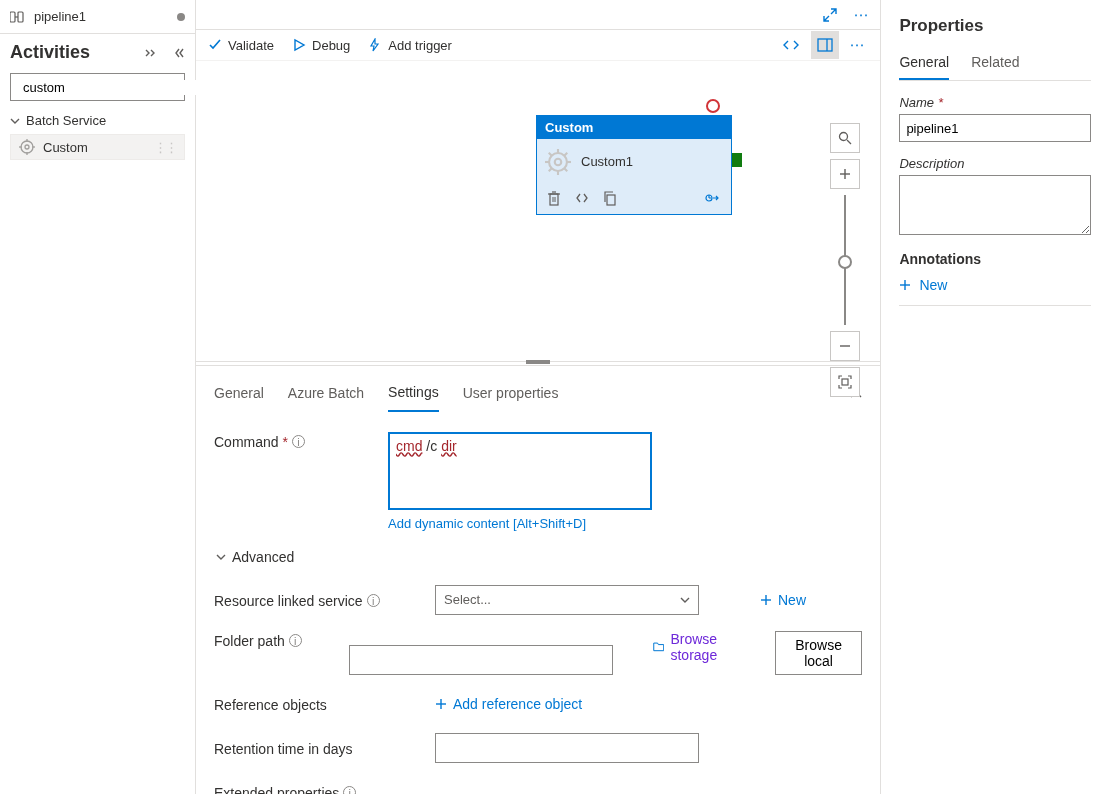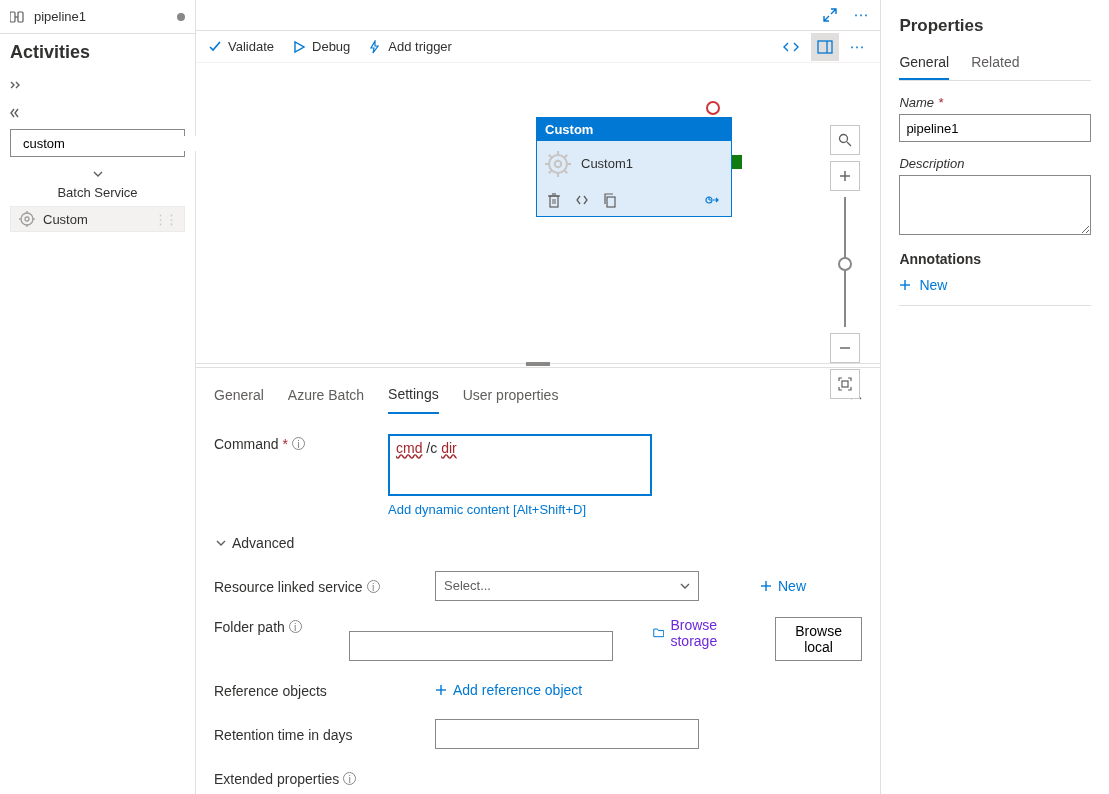--- a/index.html
+++ b/index.html
@@ -4,26 +4,26 @@
 <style>
 * { box-sizing: border-box; margin: 0; padding: 0; font-family: "Segoe UI", -apple-system, sans-serif; }
 body { width: 1109px; height: 794px; background: #fff; display: flex; font-size: 13px; color: #323130; overflow: hidden; }
 
 
 .sidebar { width: 196px; border-right: 1px solid #e1dfdd; display: flex; flex-direction: column; }
 .tab-row { display: flex; align-items: center; height: 34px; border-bottom: 1px solid #e1dfdd; padding: 0 10px; gap: 8px; }
 .pipe-icon { font-size: 14px; color: #605e5c; }
 .tab-title { font-size: 13px; color: #323130; }
 .dirty-dot { width: 8px; height: 8px; background: #8a8886; border-radius: 50%; margin-left: auto; }
-.activities-hdr { display: flex; align-items: flex-start; padding: 8px 10px 4px; gap: 16px; flex-direction: column; }
+.activities-hdr { display: flex; align-items: center; padding: 8px 10px 4px; gap: 16px; }
 .activities-hdr h2 { font-size: 18px; font-weight: 600; flex: 1; }
 .chev { color: #605e5c; font-size: 12px; cursor: pointer; }
 .search-box { margin: 6px 10px 8px; display: flex; align-items: center; border: 1px solid #8a8886; height: 28px; padding: 0 6px; gap: 6px; }
 .search-box input { border: none; outline: none; flex: 1; font-size: 13px; }
-.group-hdr { display: flex; align-items: center; gap: 6px; padding: 4px 10px; font-size: 13px; color: #323130; cursor: pointer; flex-direction: column; }
+.group-hdr { display: flex; align-items: center; gap: 6px; padding: 4px 10px; font-size: 13px; color: #323130; cursor: pointer; }
 .act-item { display: flex; align-items: center; gap: 8px; margin: 2px 10px; padding: 4px 8px; background: #f3f2f1; border: 1px solid #edebe9; font-size: 13px; cursor: grab; }
 .act-item .grip { margin-left: auto; color: #c8c6c4; letter-spacing: -2px; }
 .gear { color: #a19f9d; }
 
 
 .main { flex: 1; display: flex; flex-direction: column; border-right: 1px solid #e1dfdd; }
 .top-strip { height: 34px; border-bottom: 1px solid #e1dfdd; display: flex; align-items: center; justify-content: flex-end; padding: 0 8px; gap: 8px; }
 .icon-btn { color: #0078d4; cursor: pointer; font-size: 15px; padding: 0 4px; }
 .toolbar { height: 34px; display: flex; align-items: center; padding: 0 12px; gap: 18px; border-bottom: 1px solid #f3f2f1; }
 .tl-btn { display: flex; align-items: center; gap: 6px; color: #323130; cursor: pointer; font-size: 13px; }
@@ -52,21 +52,21 @@
 .btabs { display: flex; gap: 24px; align-items: center; padding: 12px 0 0; }
 .btab { font-size: 14px; color: #605e5c; padding: 6px 0 10px; cursor: pointer; }
 .btab.active { color: #323130; border-bottom: 2px solid #0078d4; }
 .btabs .collapse { margin-left: auto; color: #605e5c; cursor: pointer; }
 
 .form-row { display: flex; align-items: flex-start; margin-top: 20px; }
 .form-row.center { align-items: center; gap: 47px; }
 .flabel { width: 174px; font-size: 14px; color: #323130; padding-top: 2px; display: flex; align-items: center; gap: 4px; }
 .req { color: #a4262c; }
 .info { color: #8a8886; font-size: 11px; border: 1px solid #8a8886; border-radius: 50%; width: 13px; height: 13px; display: inline-flex; align-items: center; justify-content: center; }
-.cmd-box { width: 264px; height: 62px; border: 2px solid #0078d4; padding: 4px 6px; font-size: 14px; resize: none; outline: none; font-family: inherit; }
+.cmd-box { width: 264px; height: 78px; border: 2px solid #0078d4; padding: 4px 6px; font-size: 14px; resize: none; outline: none; font-family: inherit; }
 .cmd-text .sp1 { color: #a4262c; text-decoration: underline wavy #a4262c; }
 .cmd-text .sp2 { color: #323130; }
 .cmd-text .sp3 { color: #a4262c; text-decoration: underline wavy #a4262c; }
 .dyn-link { color: #0078d4; font-size: 13px; margin-top: 6px; cursor: pointer; }
 .adv { display: flex; align-items: center; gap: 6px; margin: 18px 0 6px 2px; font-size: 14px; cursor: pointer; }
 .select-box { width: 264px; height: 30px; border: 1px solid #8a8886; display: flex; align-items: center; padding: 0 8px; color: #605e5c; cursor: pointer; justify-content: space-between; }
 .link-plus { color: #0078d4; display: flex; align-items: center; gap: 6px; cursor: pointer; margin-left: 14px; font-size: 14px; }
 .txt-input { width: 264px; height: 30px; border: 1px solid #8a8886; padding: 0 6px; outline: none; }
 .browse-link { color: #6d28d9; display: flex; align-items: center; gap: 6px; cursor: pointer; margin-left: 40px; font-size: 14px; }
 .browse-btn { border: 1px solid #8a8886; padding: 5px 12px; background: #fff; cursor: pointer; margin-left: 30px; font-size: 14px; }

